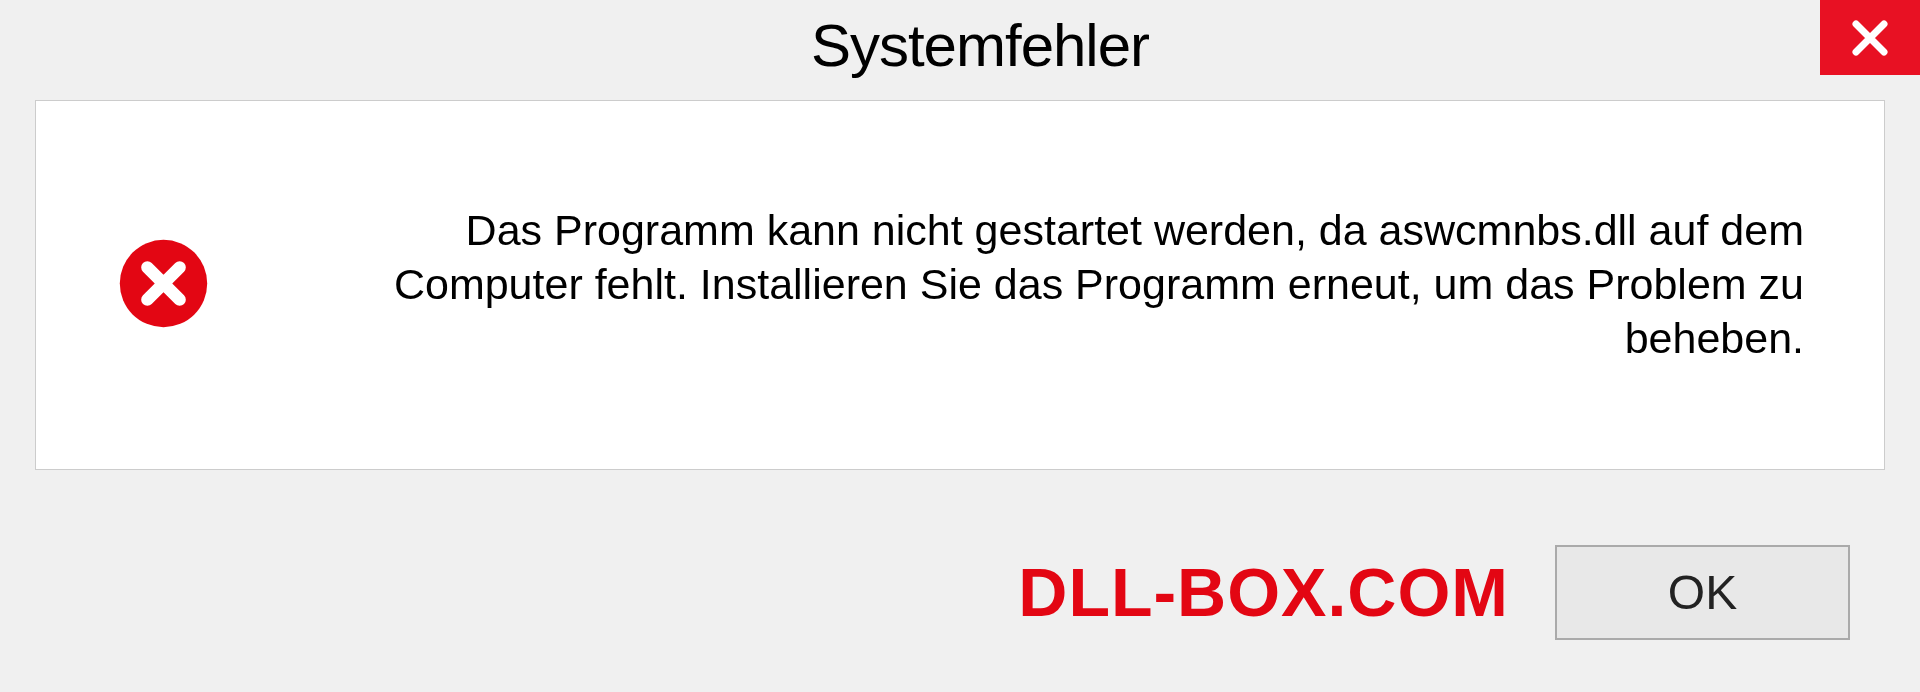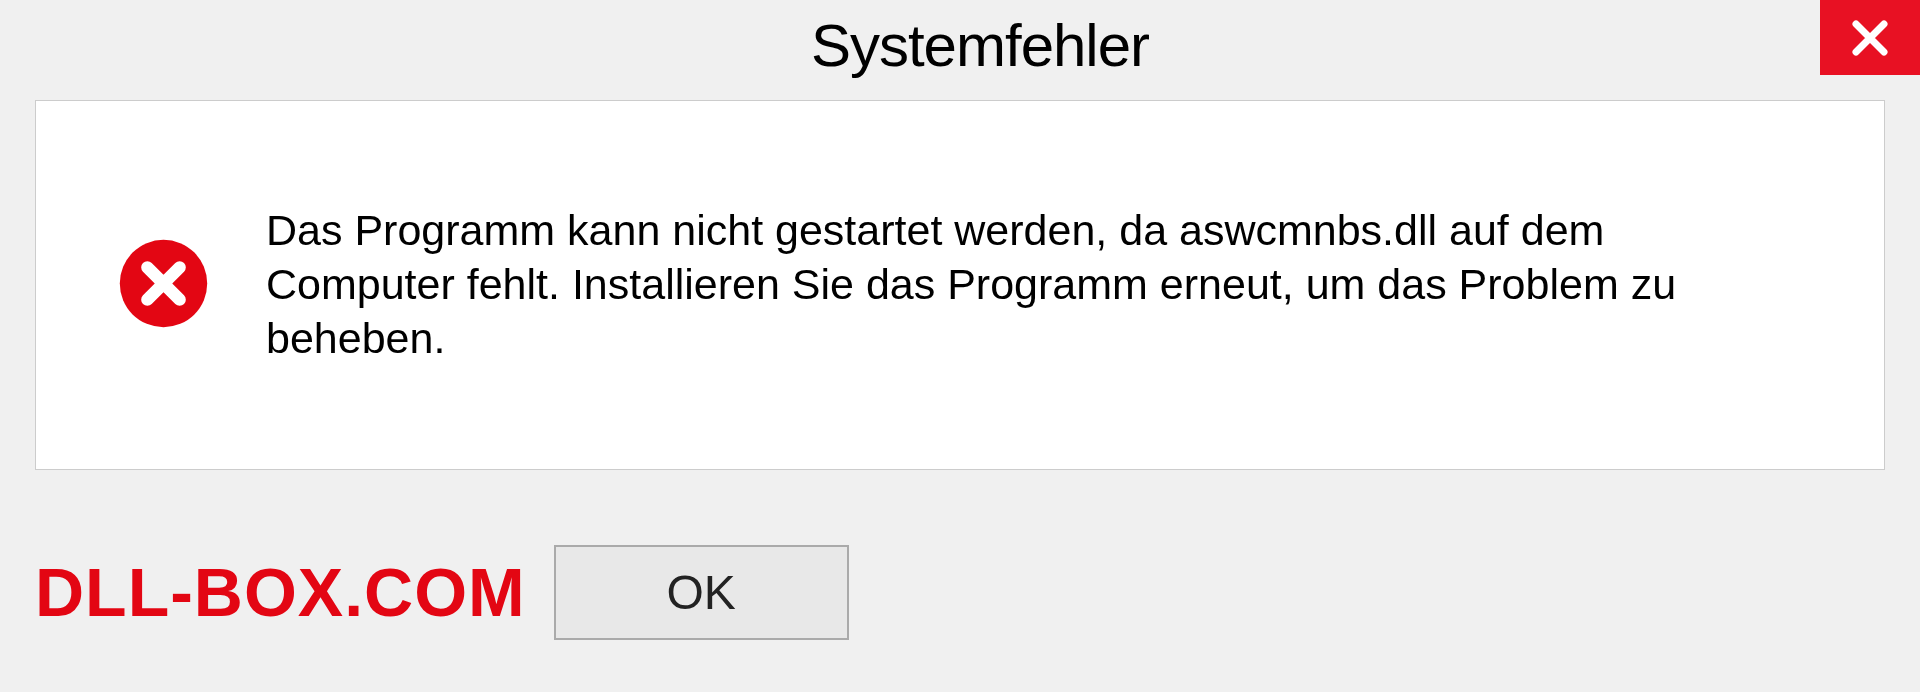--- a/index.html
+++ b/index.html
@@ -55,42 +55,44 @@
     }
     .content-panel {
       margin: 10px 35px 0 35px;
       background: #ffffff;
       border: 1px solid #cccccc;
       flex: 0 0 auto;
       height: 370px;
       display: flex;
       align-items: center;
       padding: 0 50px;
+      text-align: right;
     }
     .error-icon {
       flex-shrink: 0;
       margin-right: 55px;
       margin-left: 30px;
     }
     .error-icon svg {
       width: 95px;
       height: 95px;
     }
     .message-text {
       font-size: 43px;
       line-height: 1.25;
       color: #000;
       font-weight: 400;
       padding-right: 30px;
     }
     .footer {
       display: flex;
       align-items: center;
+      justify-content: flex-end;
       padding: 30px 70px 30px 35px;
-      gap: 28px;
+      gap: 46px;
       margin-top: auto;
       height: 200px;
     }
     .watermark {
       font-size: 68px;
       font-weight: 700;
       color: #e30613;
       letter-spacing: 1px;
       font-family: Arial, sans-serif;
     }

